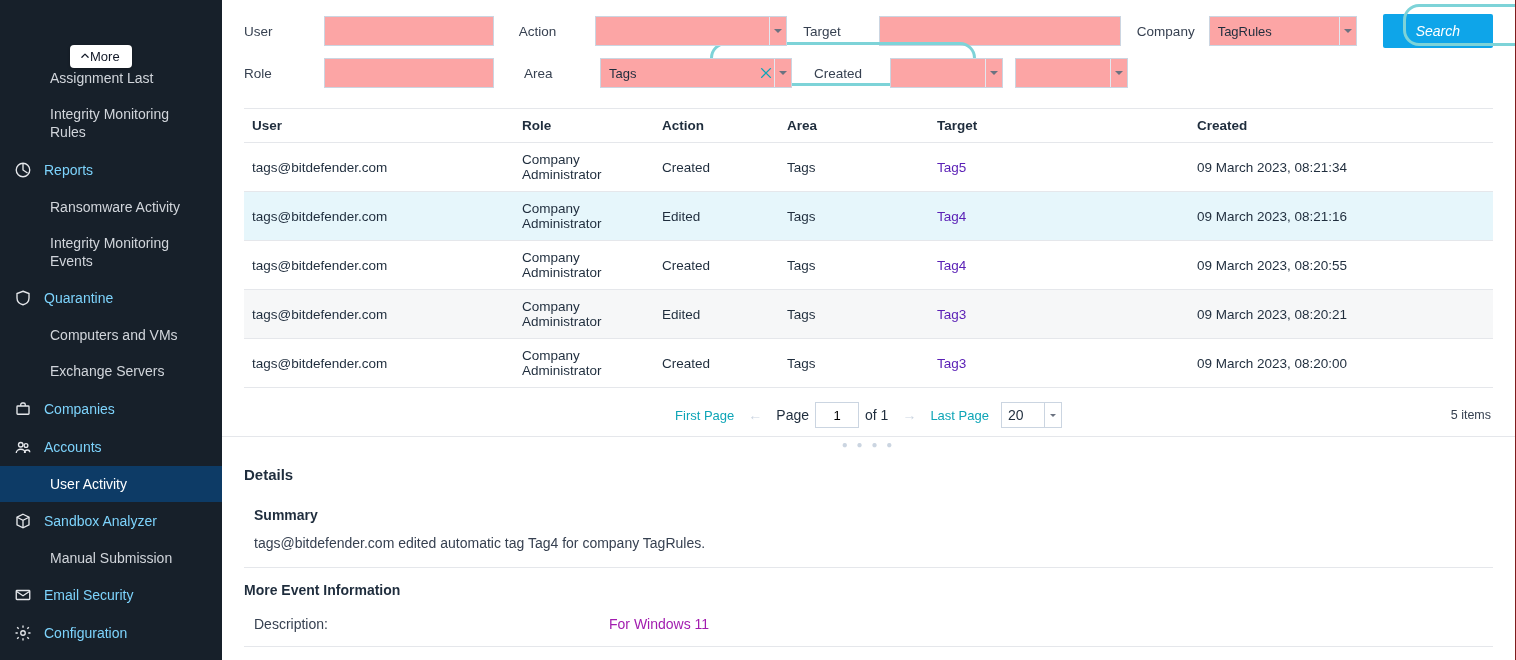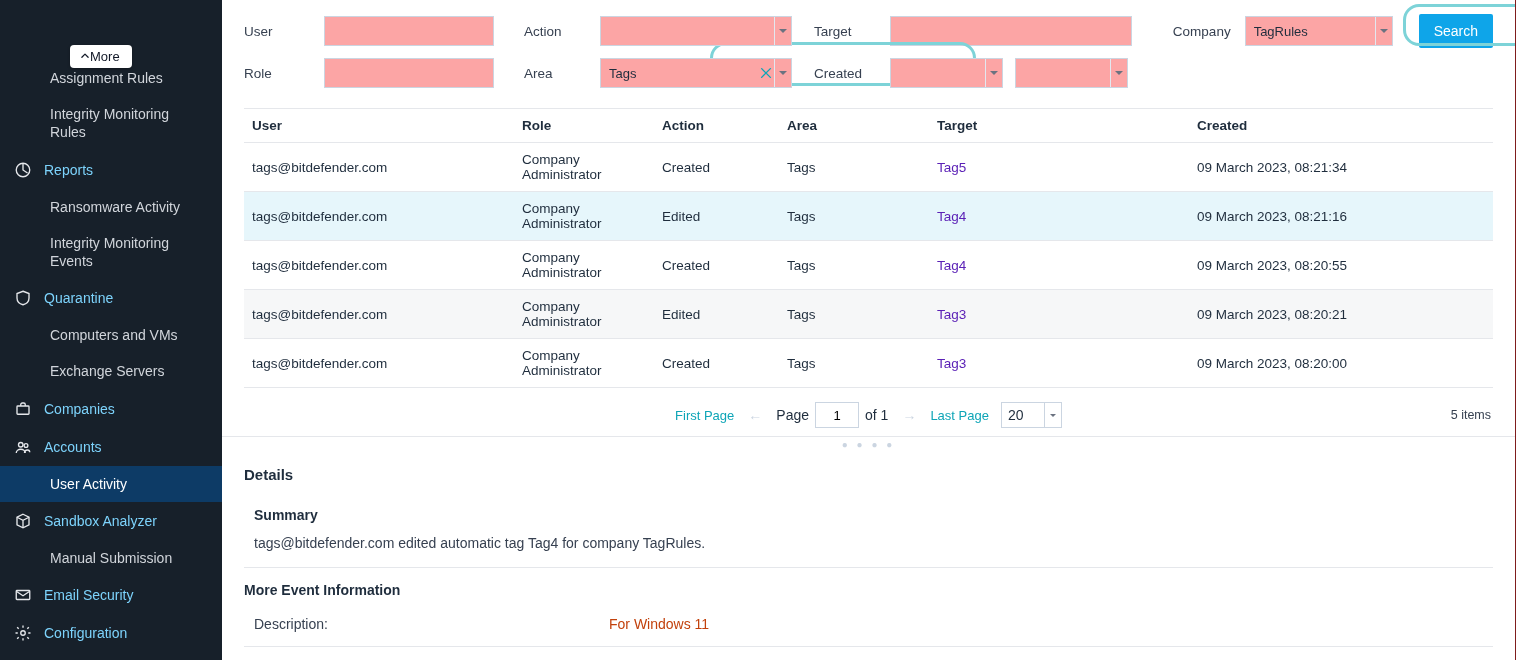--- a/index.html
+++ b/index.html
@@ -24,21 +24,21 @@
   .filter-group { display: flex; align-items: center; }
   .filter-label { font-size: 13.5px; color: #374151; padding-right: 14px; }
   .filter-input, .filter-select { height: 30px; border: 1px solid #cbd5e1; font-size: 13px; padding: 0 8px; background: #fca5a5; }
   .filter-input { width: 170px; }
   .filter-select { width: 170px; position: relative; display: inline-flex; align-items: center; justify-content: space-between; }
   .select-caret { width: 17px; height: 28px; border-left: 1px solid #e2e8f0; display: flex; align-items: center; justify-content: center; margin-right: -8px; }
   .select-caret::after { content: ""; border-left: 4px solid transparent; border-right: 4px solid transparent; border-top: 4px solid #6b7280; }
   .clear-x { width: 16px; height: 16px; display: inline-flex; align-items: center; justify-content: center; cursor: pointer; }
   .clear-x svg { width: 14px; height: 14px; stroke: #0ea5b7; }
   .highlight-ring { position: absolute; border: 3px solid #7dd3d8; border-radius: 16px; pointer-events: none; }
-  .search-btn { background: #0ea5e9; color: #fff; border: none; padding: 9px 15px; font-size: 14px; border-radius: 2px; cursor: pointer; }
+  .search-btn { background: #0ea5e9; color: #fff; border: none; padding: 9px 33px; font-size: 14px; border-radius: 2px; cursor: pointer; font-style: italic; }
 
   
   .table-wrap { flex: 0 0 auto; padding: 0 22px; }
   table { width: 100%; border-collapse: collapse; font-size: 13.5px; }
   thead th { text-align: left; padding: 9px 8px; font-weight: bold; border-top: 1px solid #e5e7eb; border-bottom: 1px solid #e5e7eb; }
   tbody td { padding: 9px 8px; border-bottom: 1px solid #e5e7eb; }
   tbody tr:nth-child(even) { background: #f6f7f8; }
   tbody tr.row-selected { background: #e6f6fb !important; }
   .target-link { color: #5b21b6; cursor: pointer; }
 
@@ -54,37 +54,37 @@
 
   .splitter-dots { text-align: center; color: #cbd5e1; letter-spacing: 3px; font-size: 10px; padding: 2px 0; }
 
   
   .details { flex: 1; overflow-y: auto; padding: 6px 22px 20px 22px; position: relative; }
   .details h3 { font-size: 15px; font-weight: bold; padding: 8px 0 14px 0; }
   .details h4 { font-size: 14px; font-weight: bold; padding: 10px 0; }
   .details .summary-text { padding: 2px 0 16px 10px; color: #374151; border-bottom: 1px solid #e5e7eb; margin-bottom: 4px; }
   .kv-row { display: flex; padding: 8px 0 8px 10px; }
   .kv-label { width: 355px; color: #374151; }
-  .kv-value { color: #c2410c; }
+  .kv-value { color: #a21caf; }
   .section-divider { border-bottom: 1px solid #e5e7eb; margin: 6px 0; }
 </style>
 </head>
 <body>
 
 <div class="sidebar">
   <div class="more-pill">
     <span>
       <svg viewBox="0 0 16 16" width="10" height="10">
           <path d="M3 10 L8 5 L13 10" stroke="#111827" stroke-width="2" fill="none" stroke-linecap="round" stroke-linejoin="round"></path>
         </svg>
     </span>
     <span>More</span>
   </div>
   <div class="sidebar-content" id="sidebar-nav">
-      <div class="nav-sub">Assignment Rules</div>
+      <div class="nav-sub">Assignment Last</div>
       <div class="nav-sub">Integrity Monitoring Rules</div>
       <div class="nav-item">
         <span class="nav-icon">
           <svg viewBox="0 0 24 24" stroke="#e5e7eb" fill="none" stroke-width="1.8">
             <circle cx="12" cy="12" r="9"></circle>
             <path d="M12 3 v9 l6 4"></path>
           </svg>
         </span>
         <span>Reports</span>
       </div>

